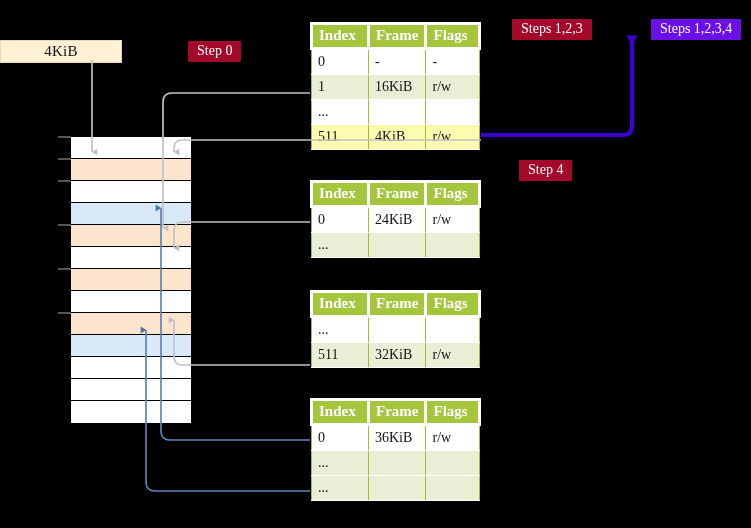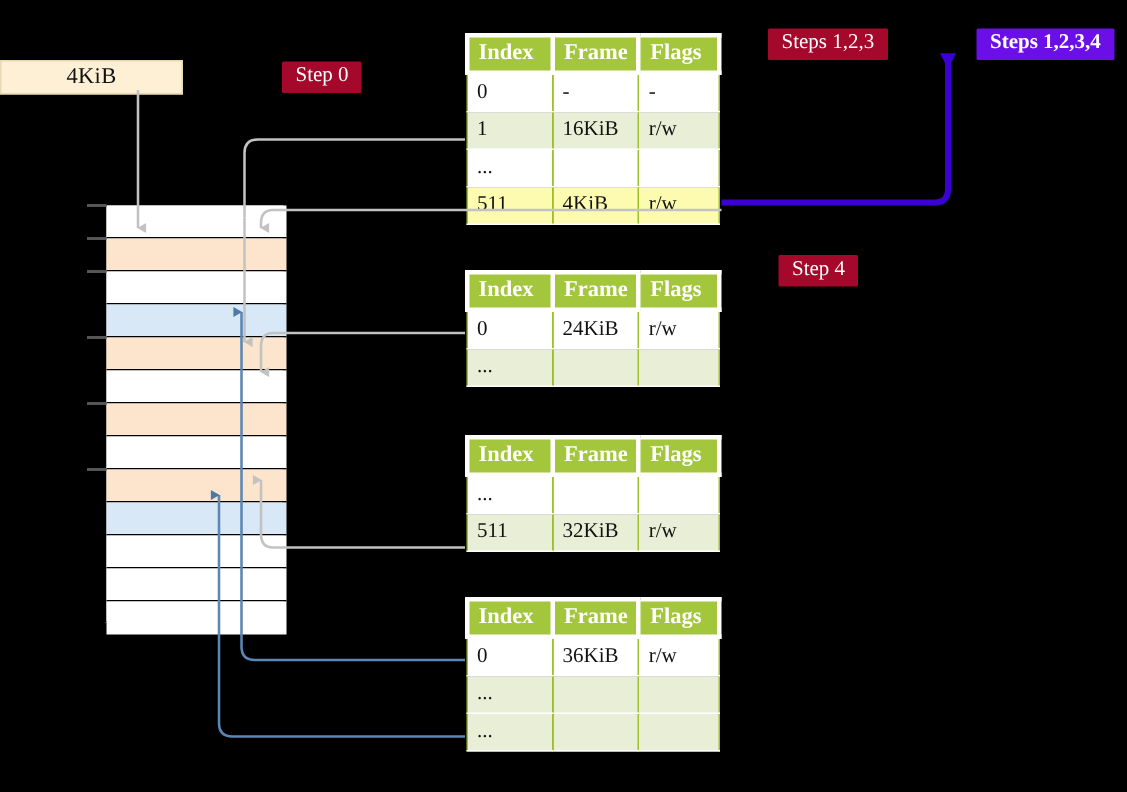--- a/index.html
+++ b/index.html
@@ -44,22 +44,22 @@
     align-items: center;
     justify-content: center;
     white-space: nowrap;
     border-radius: 1px;
   }
   .badge-red    { background: #a4082a; }
   .badge-purple { background: #6b0fe8; }
 
   #badge-step0       { left: 188px; top: 41px; }
   #badge-steps123    { left: 512px; top: 19px; }
-  #badge-steps1234   { left: 651px; top: 19px; font-weight: bold; }
-  #badge-step4       { left: 519px; top: 170px; }
+  #badge-steps1234   { left: 651px; top: 19px; }
+  #badge-step4       { left: 519px; top: 160px; }
 
   
   .pt {
     border-collapse: collapse;
     border: 1px solid #9fbf2f;
     font-size: 14px;
     color: #111111;
     table-layout: fixed;
   }
   .pt th {

